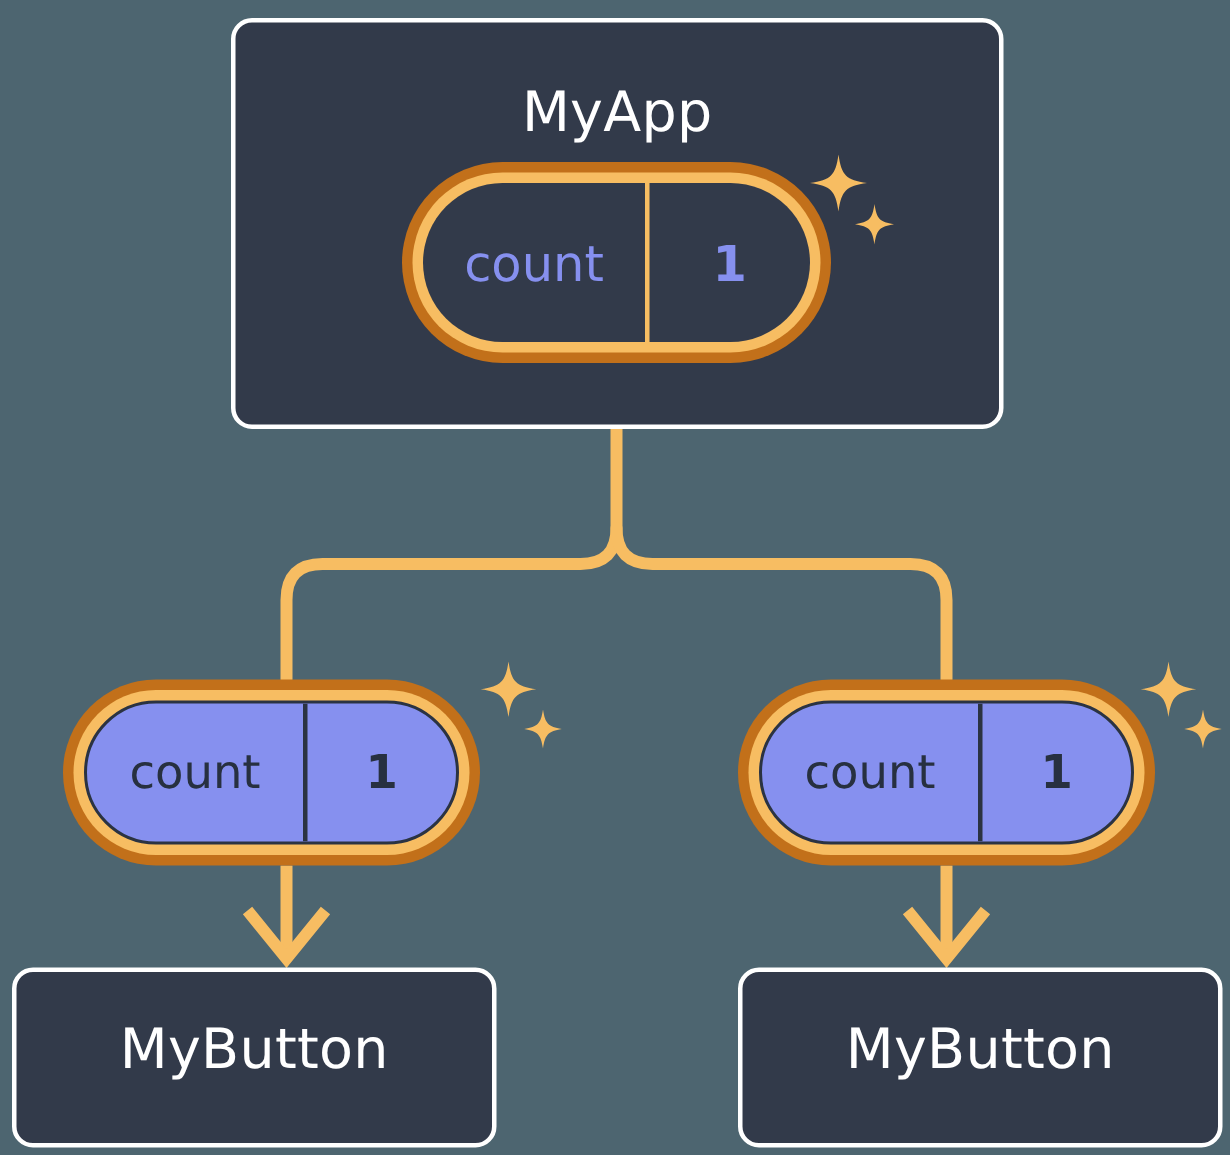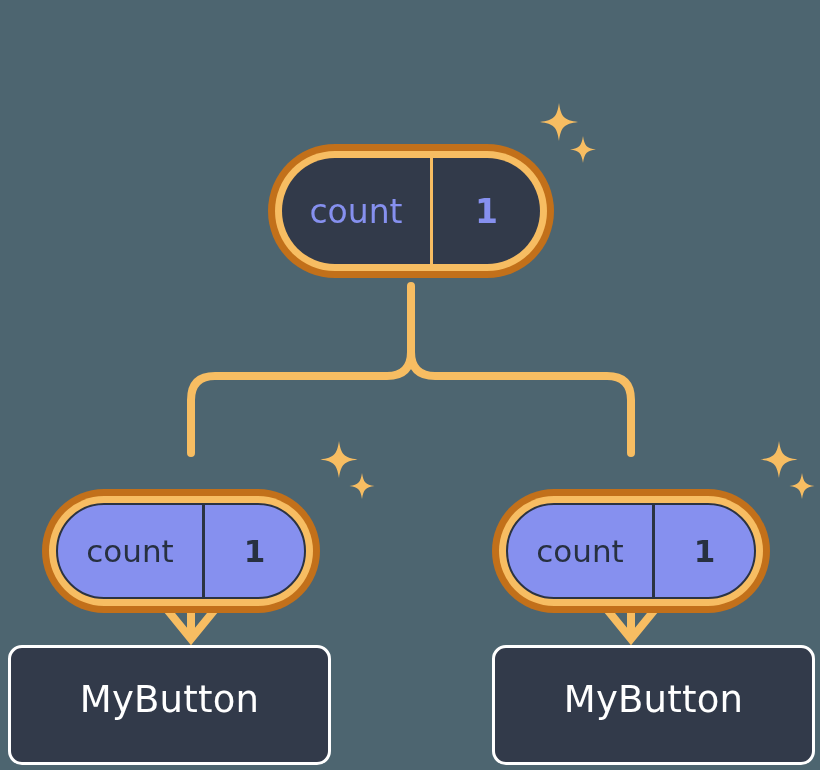--- a/index.html
+++ b/index.html
@@ -74,21 +74,20 @@
   }
 
   
   .pill {
     position: absolute;
     box-sizing: border-box;
     border-radius: 999px;
     background: #c2701a;              
     padding: 7px;
     display: flex;
-    margin-top: 36px;
   }
   .pill-mid {
     box-sizing: border-box;
     border-radius: 999px;
     background: #f7bd62;              
     padding: 7px;
     width: 100%;
     height: 100%;
     display: flex;
   }
@@ -184,20 +183,23 @@
              Q 631 376 631 400
              L 631 453" fill="none" stroke="#f7bd62" stroke-width="8" stroke-linecap="round" stroke-linejoin="round"></path>
 
     <line x1="191" y1="577" x2="191" y2="634" stroke="#f7bd62" stroke-width="8" stroke-linecap="butt"></line>
     <polyline points="165,607 191,639 217,607" fill="none" stroke="#f7bd62" stroke-width="8" stroke-linecap="butt" stroke-linejoin="miter"></polyline>
 
     <line x1="631" y1="577" x2="631" y2="634" stroke="#f7bd62" stroke-width="8" stroke-linecap="butt"></line>
     <polyline points="605,607 631,639 657,607" fill="none" stroke="#f7bd62" stroke-width="8" stroke-linecap="butt" stroke-linejoin="miter"></polyline>
   </svg>
 
+  <div class="comp-box" id="app-box">
+    <div class="comp-title" id="app-title">MyApp</div>
+  </div>
 
   <div class="pill" id="pill-root">
     <div class="pill-mid">
       <div class="pill-inner">
         <div class="pill-key">count</div>
         <div class="pill-val">1</div>
       </div>
     </div>
   </div>
 

